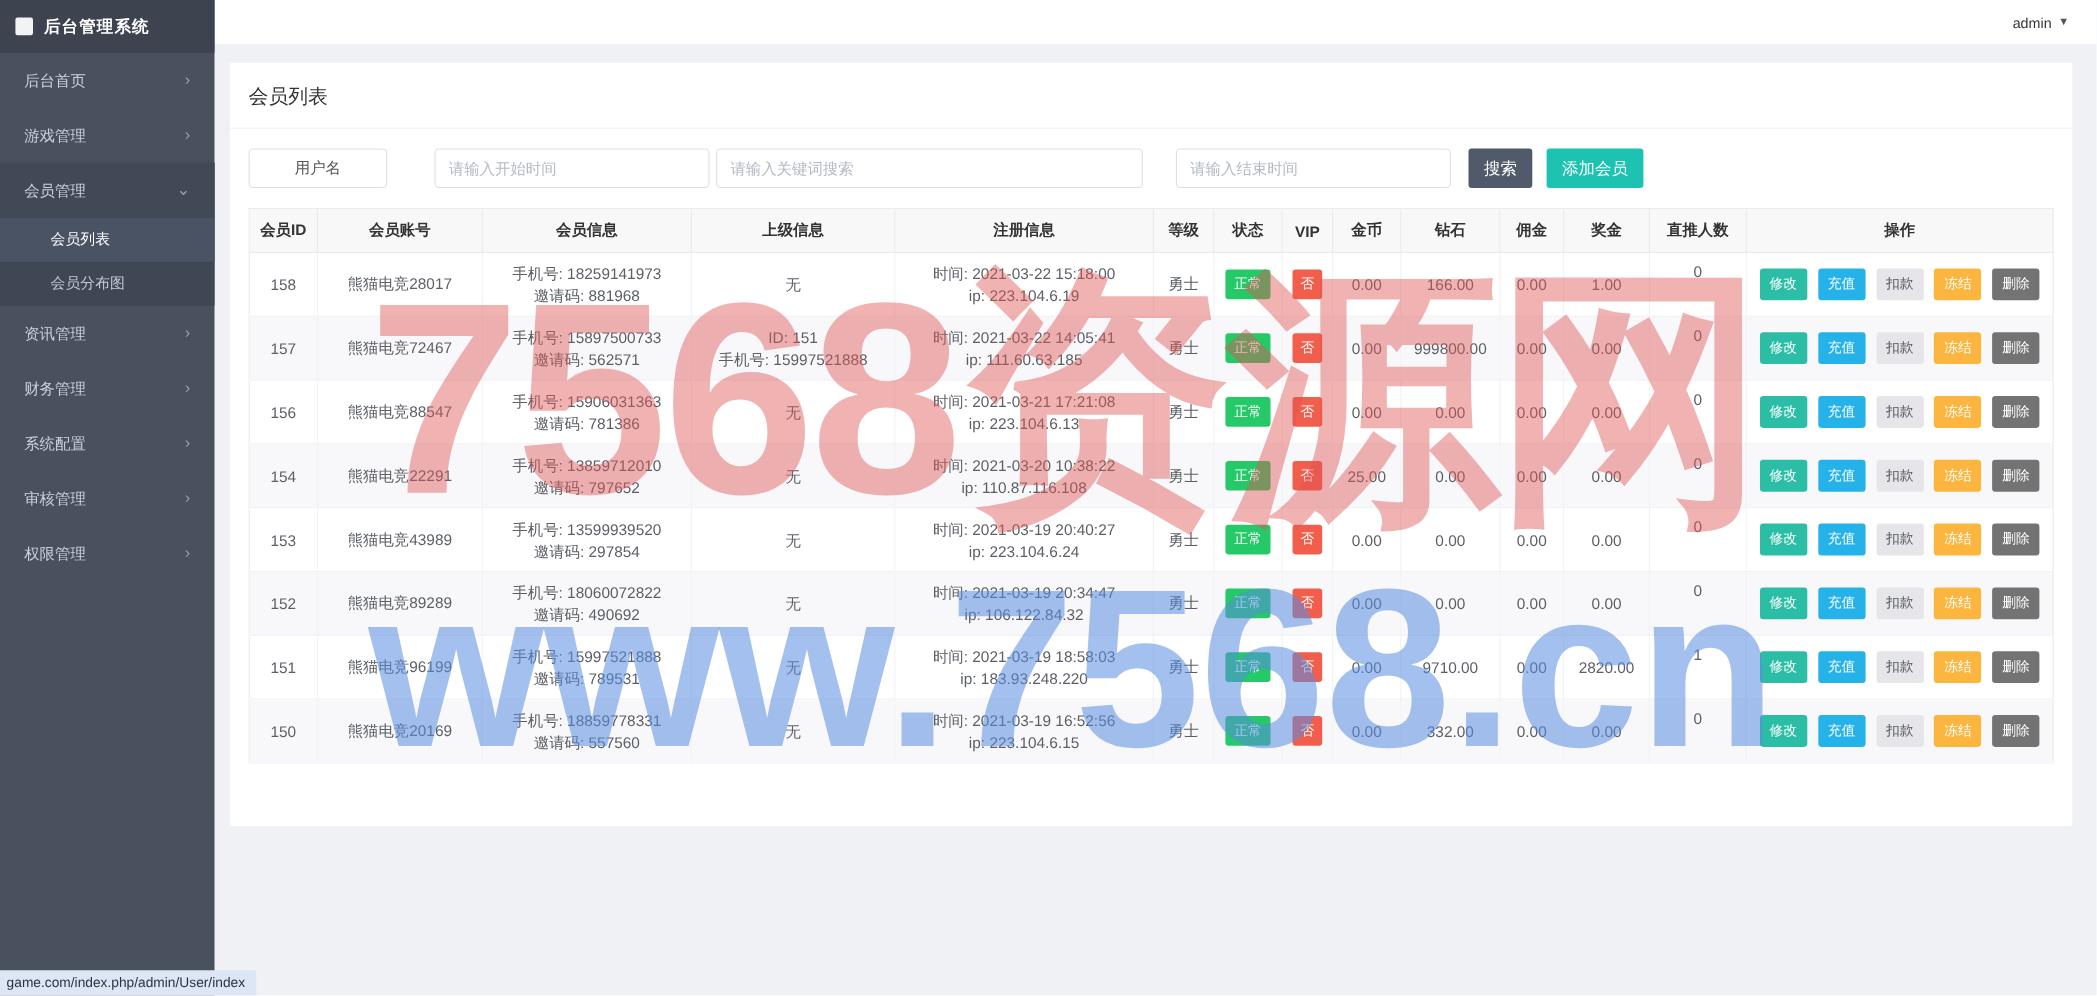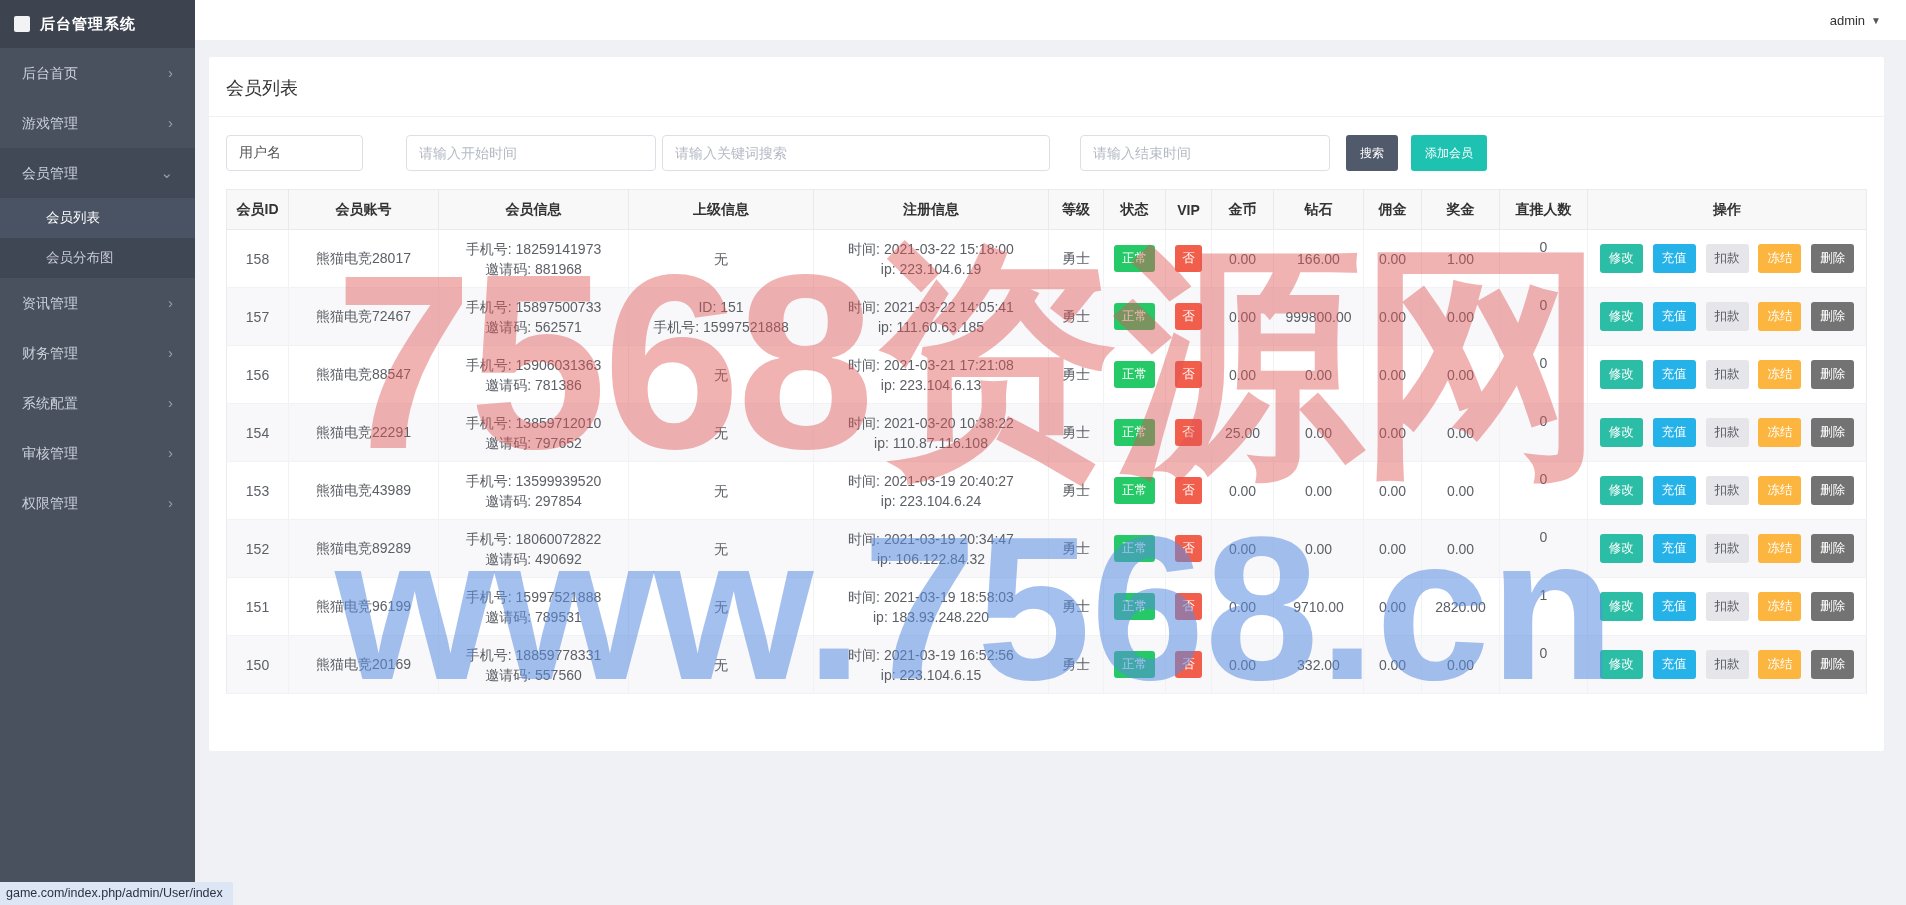--- a/index.html
+++ b/index.html
@@ -30,25 +30,25 @@
   .content { flex:1; padding:17px 22px 0 14px; background:#eff1f5; overflow:hidden; }
   .card { background:#ffffff; border-radius:2px; height:694px; }
 
   .card-title { font-size:18px; color:#333; padding:19px 17px 16px; border-bottom:1px solid #f0f0f0; }
 
   
   .filters { display:flex; align-items:center; padding:18px 17px; }
   .fld { height:36px; border:1px solid #dcdfe6; border-radius:4px; background:#fff; font-size:14px;
     padding:0 12px; color:#555; outline:none; font-family:inherit; }
   .fld::placeholder { color:#b4bac4; }
-  .select-box { width:137px; display:flex; align-items:center; }
+  .select-box { width:126px; display:flex; align-items:center;justify-content:center; }
   .kw { width:388px; margin-left:6px; }
   .start { width:250px; margin-left:43px; }
   .end { width:250px; margin-left:30px; }
-  .btn { height:36px; border:none; border-radius:3px; font-size:12px; color:#fff; cursor:pointer;
+  .btn { height:36px; border:none; border-radius:3px; font-size:15px; color:#fff; cursor:pointer;
     font-family:inherit; padding:0 14px; }
   .search-btn { background:#515a6b; margin-left:16px; }
   .add-btn { background:#1dc2b0; margin-left:13px; }
 
   
   .tbl-wrap { margin:0 17px; }
   table { width:100%; border-collapse:collapse; table-layout:fixed; border:1px solid #e9ebee; }
   th { height:40px; background:#f8f8f9; font-size:14px; color:#333; font-weight:bold;
     border-right:1px solid #e8eaec; border-bottom:1px solid #e8eaec; text-align:center; }
   th:last-child { border-right:none; }

